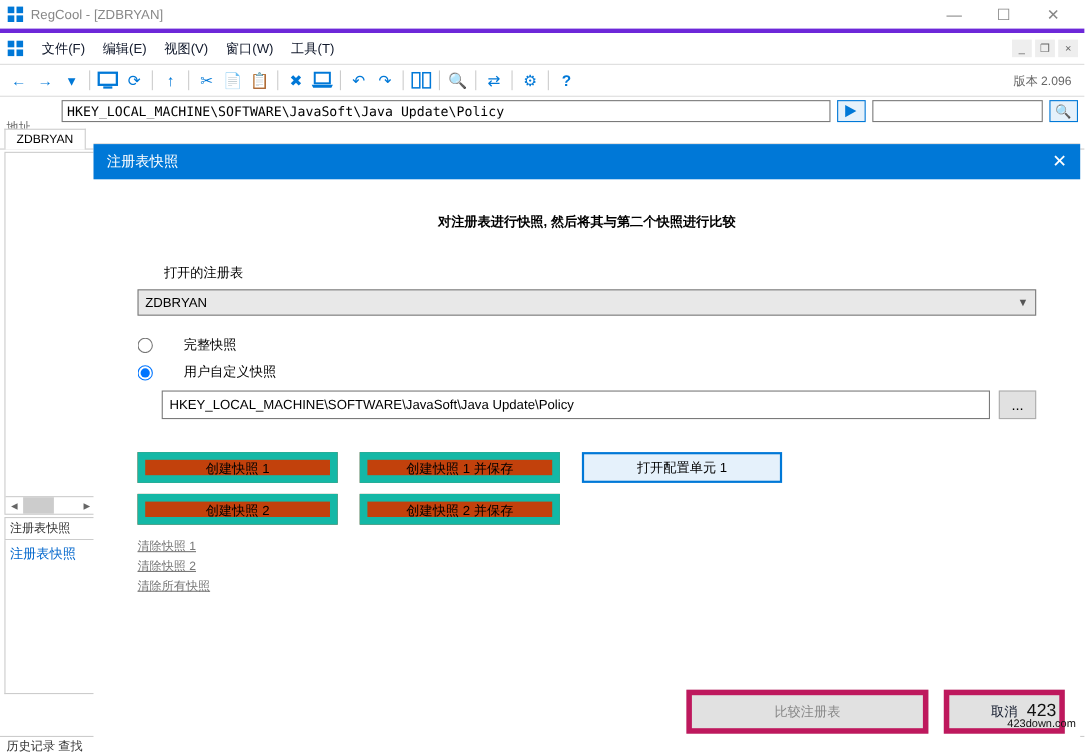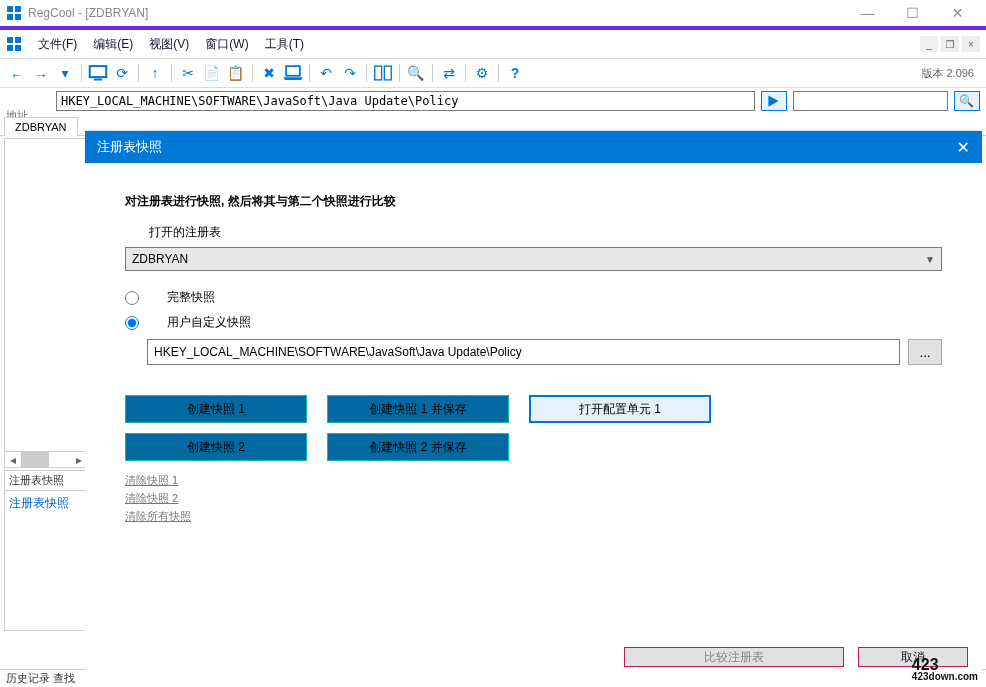--- a/index.html
+++ b/index.html
@@ -43,38 +43,38 @@
 .section-content { border:1px solid #ccc;border-top:none;padding:4px;background:#fff;height:140px;}
 .active-link{color:#0066cc;}
 
 .statusbar { position: absolute; bottom: 0; left: 0; right: 0; height: 18px; border-top: 1px solid #ccc; font-size: 11px; padding: 1px 6px; display:flex; gap:6px;color:#333;}
 .statusbar span:first-child { width: 76px; }
 
 .dialog-overlay { position: absolute; top: 130px; left: 85px; right: 4px; bottom: 4px; background: #fff; z-index: 50; display:flex;flex-direction:column; border-top:1px solid #e0e0e0;}
 .dlg-title { background: #0078d7; color: #fff; height: 32px; display: flex; align-items: center; padding: 0 12px; font-size: 13px; }
 .dlg-close { margin-left: auto; font-size: 16px; cursor: pointer; }
 .dlg-body { flex: 1; padding: 30px 40px 20px 40px; overflow: auto; }
-.dlg-desc { font-size: 12px; font-weight: 600; margin-bottom: 14px; }
+.dlg-desc { font-size: 12px; font-weight: 600; margin-bottom: 30px; text-align: center; }
 .field-label { font-size: 12px; margin: 10px 0 6px 24px; }
 .combo { width: 100%; height: 24px; border: 1px solid #7a7a7a; padding: 2px 6px; font-size: 12px; background: #e8e8e8; display:flex;align-items:center;justify-content:space-between; margin-bottom: 18px;}
 .combo .chev{color:#555;font-size:10px;}
 .radio-row { display: flex; align-items: center; gap: 28px; margin: 8px 0; }
 .radio-row input { width: 14px; height: 14px; }
 .path-row { display: flex; gap: 8px; margin: 8px 0 30px 22px; }
 .path-input { flex: 1; height: 26px; border: 1px solid #7a7a7a; padding: 2px 6px; font-size: 12px; }
 .browse-btn { width: 34px; height: 26px; border: 1px solid #adadad; background: #e1e1e1; }
 .btn-row { display: flex; gap: 20px; margin-bottom: 10px; }
-.btn-row button { width: 182px; height: 28px; border: 1px solid #14b8a6; background: #0369a1; font-size: 12px; }
+.btn-row button { width: 182px; height: 28px; border: 7px solid #14b8a6; background: #c2410c; font-size: 12px; }
 .btn-row button.focused { border: 2px solid #0078d7; background: #e5f1fb; }
 .link-row { margin-top: 12px; }
 .link-row a { color: #777; text-decoration: underline; font-size: 11px; display: block; margin: 3px 0; }
 .dlg-footer { display:flex; justify-content:flex-end; gap: 14px; padding: 10px 14px 16px 14px; }
-.dlg-footer button { width: 220px; height: 20px; border: 1px solid #be185d; background: #e1e1e1; font-size: 12px; color:#888;margin-top:32px;}
+.dlg-footer button { width: 220px; height: 40px; border: 5px solid #be185d; background: #e1e1e1; font-size: 12px; color:#888;margin-top:32px;}
 .dlg-footer button:last-child { width: 110px; color:#0f172a;}
-.watermark { position: absolute; bottom: 6px; right: 8px; font-size: 16px; font-weight: bold; color: #111; font-family: Arial; z-index:60; line-height:0.9;}
+.watermark { position: absolute; bottom: 24px; right: 8px; font-size: 16px; font-weight: normal; color: #111; font-family: Arial; z-index:60; line-height:0.9;text-align:center;}
 .watermark small{font-size:10px;display:block;}
 
 svg{width:100%;height:100%;}
 </style>
 </head>
 <body>
 
 <div class="titlebar">
   <span class="app-icon">
     <svg viewBox="0 0 16 16">

